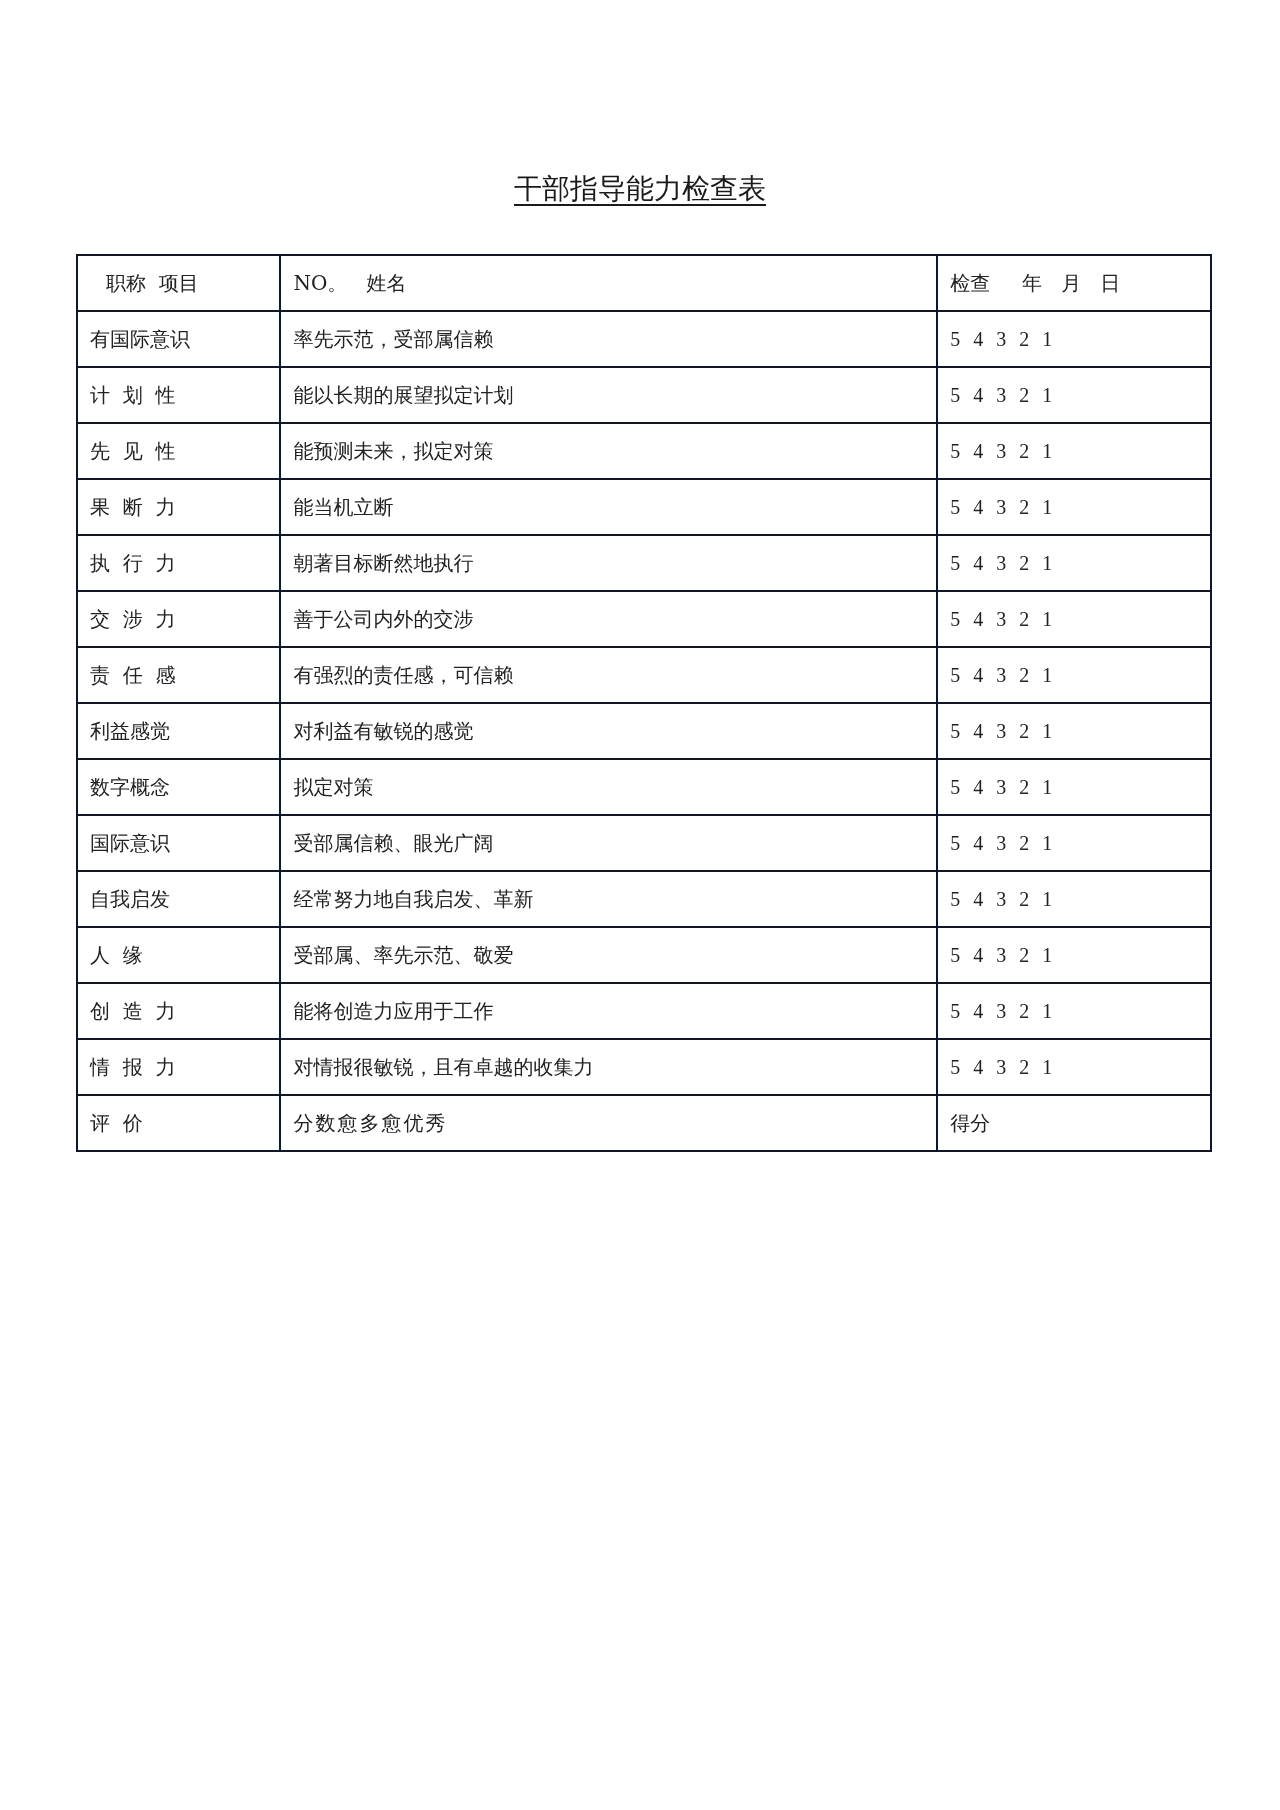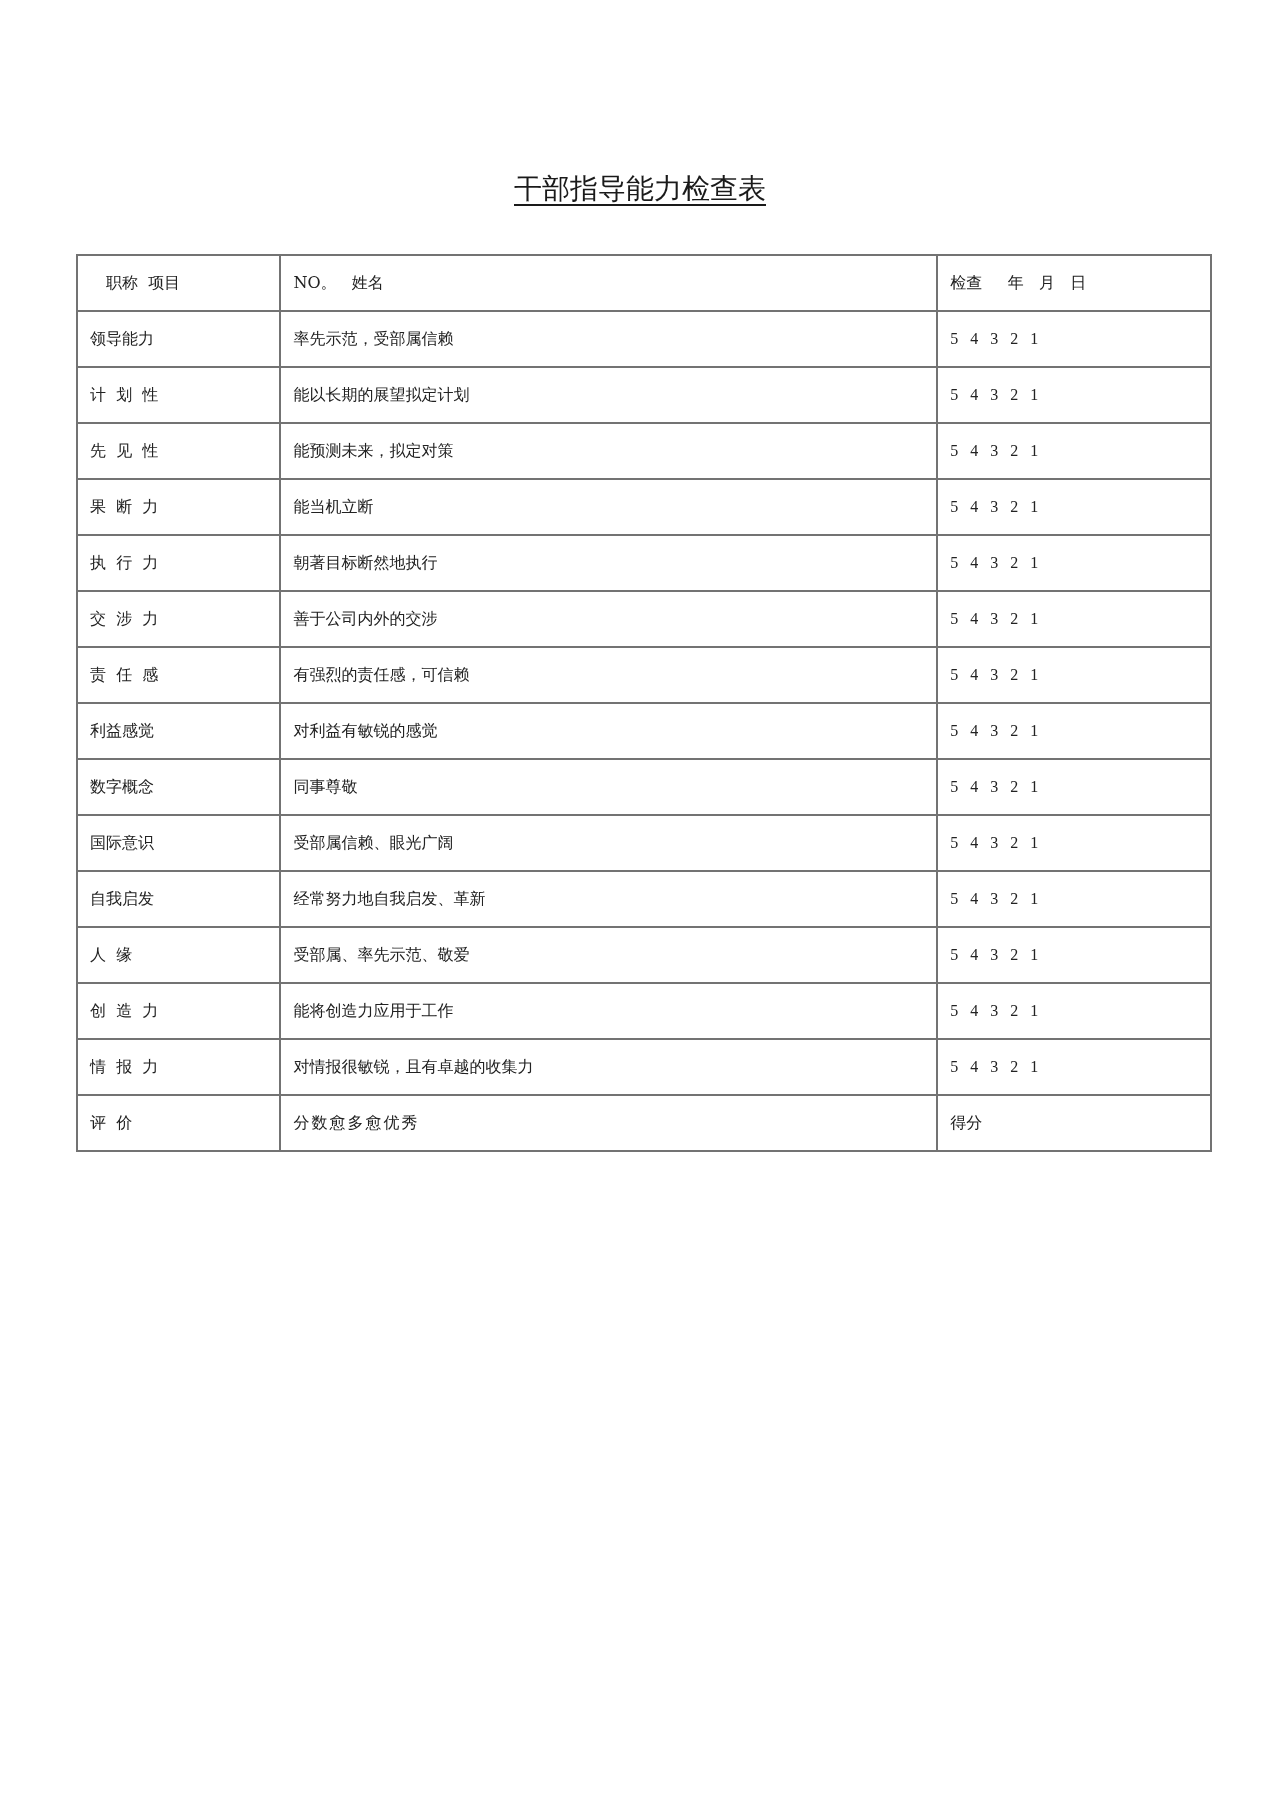--- a/index.html
+++ b/index.html
@@ -34,24 +34,24 @@
     .check-table {
       position: absolute;
       top: 254px;
       left: 76px;
       width: 1136px;
       border-collapse: collapse;
       border: 2px solid #1a1a1a;
       table-layout: fixed;
     }
     .check-table td {
-      border: 2px solid #737373;
+      border: 2px solid #0f172a;
       height: 54px;
       padding: 0 0 0 12px;
-      font-size: 16px;
+      font-size: 20px;
       vertical-align: middle;
       white-space: pre;
       color: #222;
     }
     .col-item { width: 197px; }
     .col-desc { width: 636px; }
     .col-score { width: 265px; }
     .score-text {
       font-family: "Liberation Serif", "DejaVu Serif", serif;
       letter-spacing: 4px;
@@ -76,21 +76,21 @@
     <col class="col-desc">
     <col class="col-score">
   </colgroup>
   <tbody id="table-body">
     <tr>
       <td class="header-item">职称  项目</td>
       <td>NO。   姓名</td>
       <td>检查     年   月   日</td>
     </tr>
     <tr>
-      <td>领导能力</td>
+      <td>有国际意识</td>
       <td>率先示范，受部属信赖</td>
       <td class="score-text">5 4 3 2 1</td>
     </tr>
     <tr>
       <td>计  划  性</td>
       <td>能以长期的展望拟定计划</td>
       <td class="score-text">5 4 3 2 1</td>
     </tr>
     <tr>
       <td>先  见  性</td>
@@ -117,21 +117,21 @@
       <td>有强烈的责任感，可信赖</td>
       <td class="score-text">5 4 3 2 1</td>
     </tr>
     <tr>
       <td>利益感觉</td>
       <td>对利益有敏锐的感觉</td>
       <td class="score-text">5 4 3 2 1</td>
     </tr>
     <tr>
       <td>数字概念</td>
-      <td>同事尊敬</td>
+      <td>拟定对策</td>
       <td class="score-text">5 4 3 2 1</td>
     </tr>
     <tr>
       <td>国际意识</td>
       <td>受部属信赖、眼光广阔</td>
       <td class="score-text">5 4 3 2 1</td>
     </tr>
     <tr>
       <td>自我启发</td>
       <td>经常努力地自我启发、革新</td>

